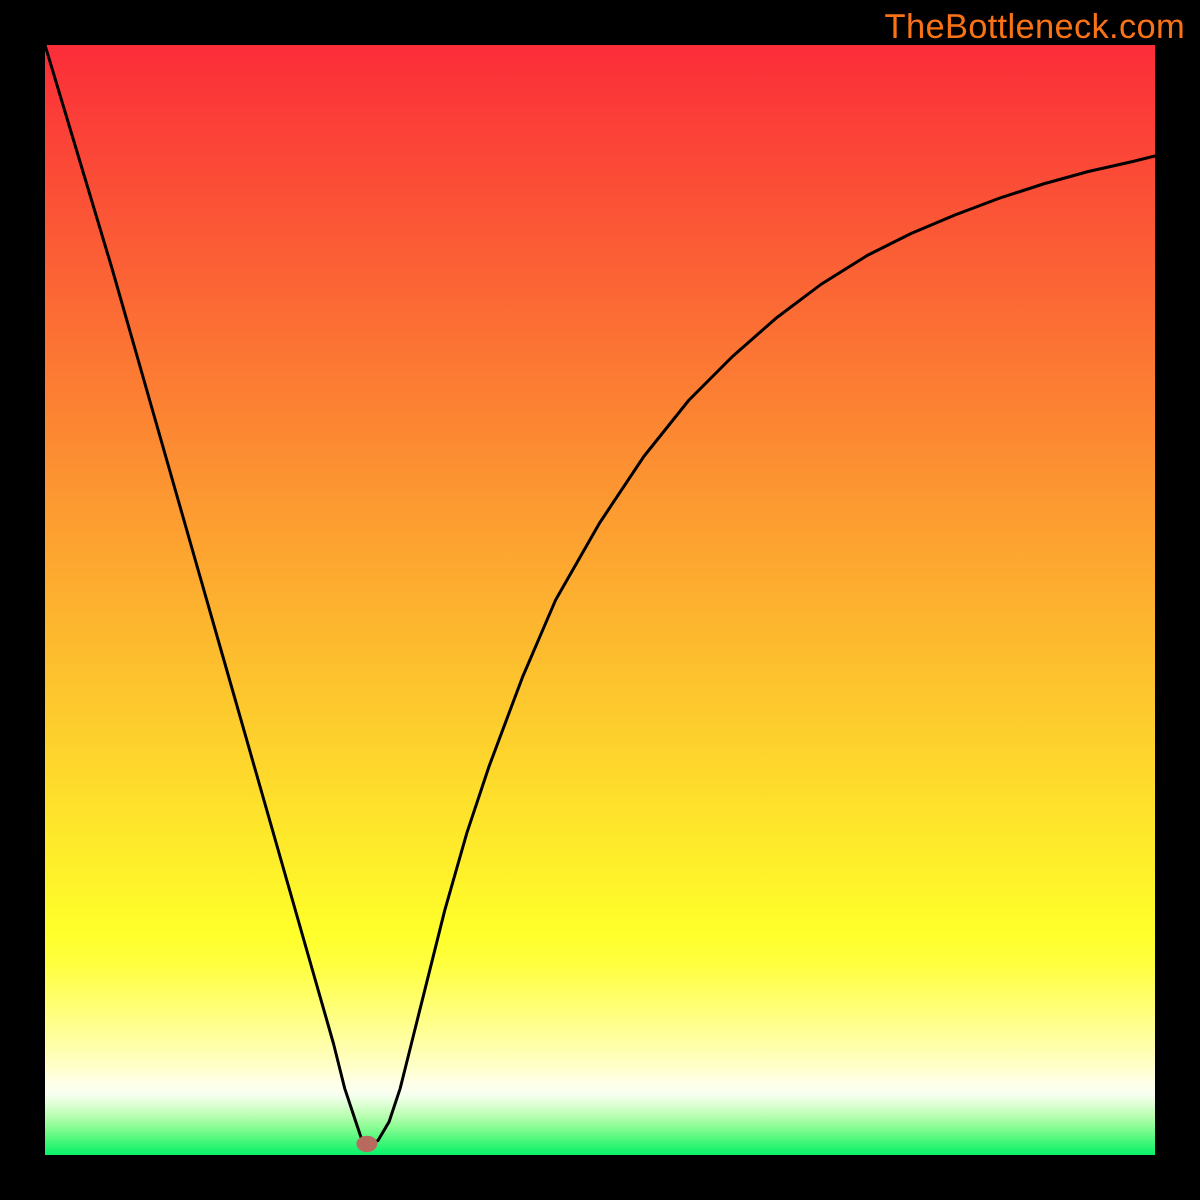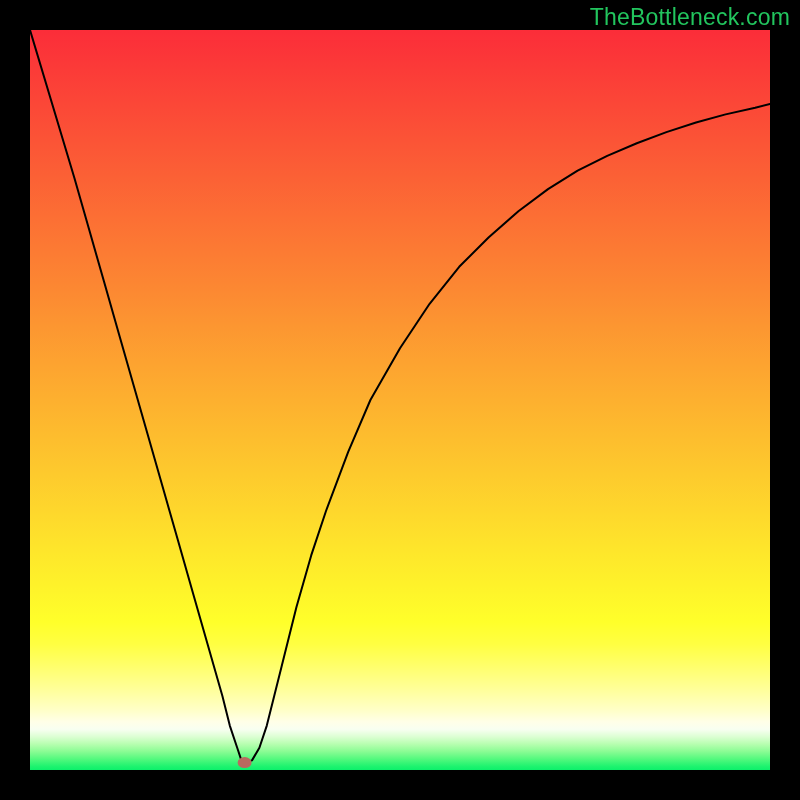--- a/index.html
+++ b/index.html
@@ -23,21 +23,21 @@
     position: absolute;
     top: 30px;
     left: 30px;
     width: 740px;
     height: 740px;
   }
   .watermark {
     position: absolute;
     top: 4px;
     right: 10px;
-    color: #22c55e;
+    color: #f97316;
     font-size: 23px;
     font-weight: 400;
     letter-spacing: 0.2px;
   }
   svg { display: block; }
 </style>
 </head>
 <body>
 
 <div class="frame">

